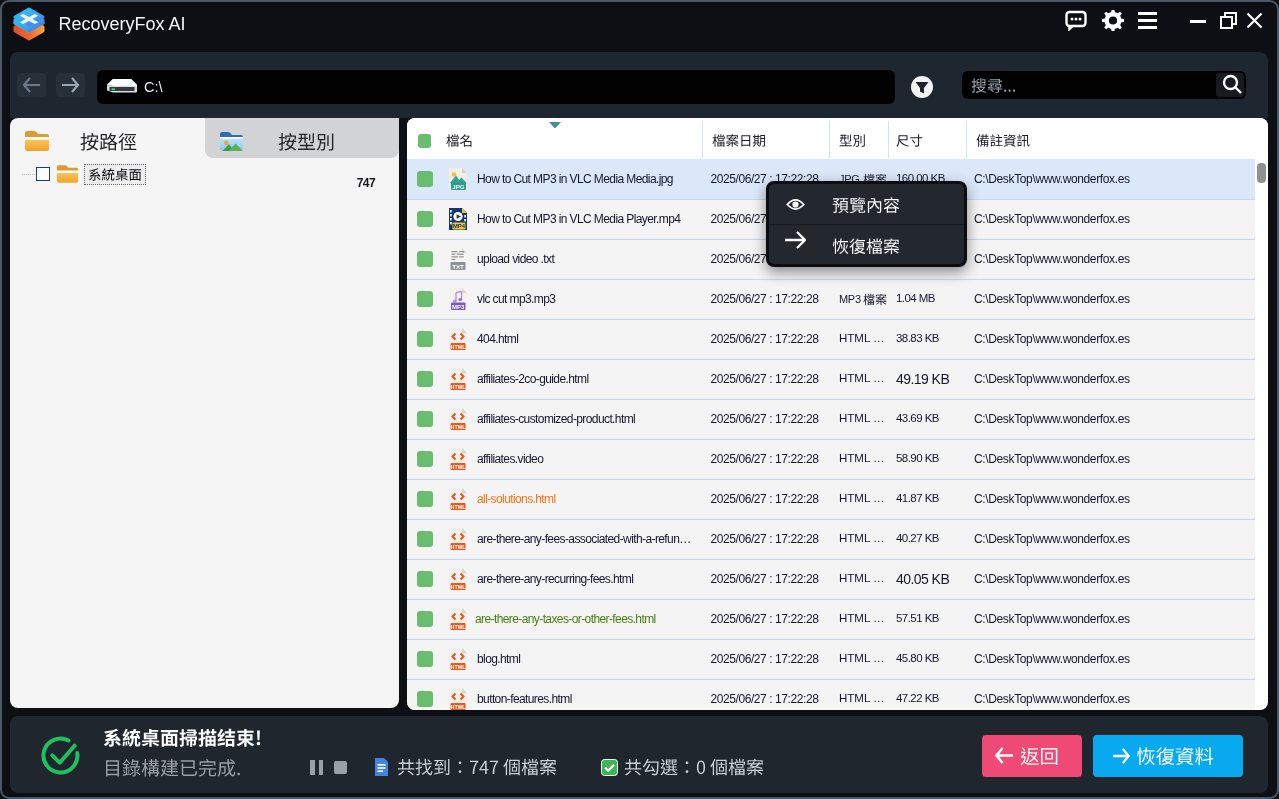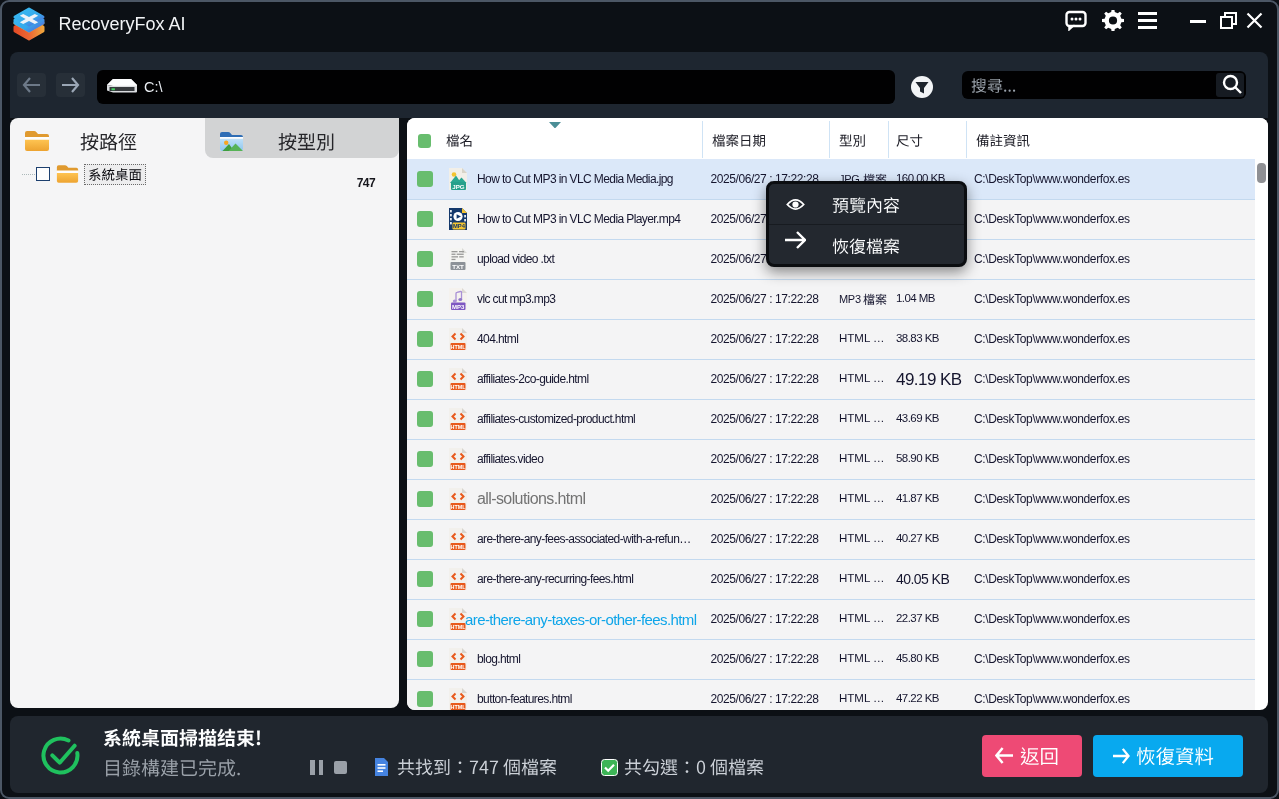--- a/index.html
+++ b/index.html
@@ -264,21 +264,21 @@
 <div style="position:absolute;left:41px;top:249px;line-height:0"><svg width="20" height="24" viewBox="0 0 20 24">
 <path d="M1 1 H14 L19 6 V23 H1 Z" fill="#f2f0ec"></path>
           <path d="M14 1 L19 6 H14 Z" fill="#d8d5cf"></path>
 <path d="M7.5 6.5 L4.5 9.5 L7.5 12.5 M12.5 6.5 L15.5 9.5 L12.5 12.5" fill="none" stroke="#e8591c" stroke-width="2"></path>
 <rect x="2.5" y="16" width="15" height="7" rx="1" fill="#e8591c"></rect>
 <text x="10" y="21.7" font-size="5.4" font-weight="bold" fill="#fff" text-anchor="middle" font-family="Liberation Sans">HTML</text>
 </svg></div>
 <div style="position:absolute;top:261.0px;font-size:12px;color:#15152e;font-weight:400;white-space:pre;transform:translateY(-50%);line-height:1;left:70.0px;letter-spacing:-0.6px;">affiliates-2co-guide.html</div>
 <div style="position:absolute;top:261.0px;font-size:12px;color:#15152e;font-weight:400;white-space:pre;transform:translateY(-50%);line-height:1;left:303.5px;letter-spacing:-0.42px;">2025/06/27 : 17:22:28</div>
 <div style="position:absolute;top:261.0px;font-size:11.5px;color:#15152e;font-weight:400;white-space:pre;transform:translateY(-50%);line-height:1;left:432.0px;">HTML …</div>
-<div style="position:absolute;top:261.0px;font-size:17px;color:#15152e;font-weight:400;white-space:pre;transform:translateY(-50%);line-height:1;left:489.0px;letter-spacing:-0.55px;">49.19 KB</div>
+<div style="position:absolute;top:261.0px;font-size:14px;color:#15152e;font-weight:400;white-space:pre;transform:translateY(-50%);line-height:1;left:489.0px;letter-spacing:-0.55px;">49.19 KB</div>
 <div style="position:absolute;top:261.0px;font-size:12px;color:#15152e;font-weight:400;white-space:pre;transform:translateY(-50%);line-height:1;left:567.0px;letter-spacing:-0.36px;">C:\DeskTop\www.wonderfox.es</div>
 <div style="position:absolute;left:0px;top:281px;width:848px;height:40px;background:#f4f4f5;border-top:1px solid #c3d9ef;"></div>
 <div style="position:absolute;left:10px;top:293px;width:16px;height:16px;background:#68bd6e;border-radius:3px"></div>
 <div style="position:absolute;left:41px;top:289px;line-height:0"><svg width="20" height="24" viewBox="0 0 20 24">
 <path d="M1 1 H14 L19 6 V23 H1 Z" fill="#f2f0ec"></path>
           <path d="M14 1 L19 6 H14 Z" fill="#d8d5cf"></path>
 <path d="M7.5 6.5 L4.5 9.5 L7.5 12.5 M12.5 6.5 L15.5 9.5 L12.5 12.5" fill="none" stroke="#e8591c" stroke-width="2"></path>
 <rect x="2.5" y="16" width="15" height="7" rx="1" fill="#e8591c"></rect>
 <text x="10" y="21.7" font-size="5.4" font-weight="bold" fill="#fff" text-anchor="middle" font-family="Liberation Sans">HTML</text>
 </svg></div>
@@ -303,21 +303,21 @@
 <div style="position:absolute;top:341.0px;font-size:12px;color:#15152e;font-weight:400;white-space:pre;transform:translateY(-50%);line-height:1;left:567.0px;letter-spacing:-0.36px;">C:\DeskTop\www.wonderfox.es</div>
 <div style="position:absolute;left:0px;top:361px;width:848px;height:40px;background:#f4f4f5;border-top:1px solid #c3d9ef;"></div>
 <div style="position:absolute;left:10px;top:373px;width:16px;height:16px;background:#68bd6e;border-radius:3px"></div>
 <div style="position:absolute;left:41px;top:369px;line-height:0"><svg width="20" height="24" viewBox="0 0 20 24">
 <path d="M1 1 H14 L19 6 V23 H1 Z" fill="#f2f0ec"></path>
           <path d="M14 1 L19 6 H14 Z" fill="#d8d5cf"></path>
 <path d="M7.5 6.5 L4.5 9.5 L7.5 12.5 M12.5 6.5 L15.5 9.5 L12.5 12.5" fill="none" stroke="#e8591c" stroke-width="2"></path>
 <rect x="2.5" y="16" width="15" height="7" rx="1" fill="#e8591c"></rect>
 <text x="10" y="21.7" font-size="5.4" font-weight="bold" fill="#fff" text-anchor="middle" font-family="Liberation Sans">HTML</text>
 </svg></div>
-<div style="position:absolute;top:381.0px;font-size:16px;color:#737373;font-weight:400;white-space:pre;transform:translateY(-50%);line-height:1;left:70.0px;letter-spacing:-0.6px;">all-solutions.html</div>
+<div style="position:absolute;top:381.0px;font-size:12px;color:#f97316;font-weight:400;white-space:pre;transform:translateY(-50%);line-height:1;left:70.0px;letter-spacing:-0.6px;">all-solutions.html</div>
 <div style="position:absolute;top:381.0px;font-size:12px;color:#15152e;font-weight:400;white-space:pre;transform:translateY(-50%);line-height:1;left:303.5px;letter-spacing:-0.42px;">2025/06/27 : 17:22:28</div>
 <div style="position:absolute;top:381.0px;font-size:11.5px;color:#15152e;font-weight:400;white-space:pre;transform:translateY(-50%);line-height:1;left:432.0px;">HTML …</div>
 <div style="position:absolute;top:381.0px;font-size:11.5px;color:#15152e;font-weight:400;white-space:pre;transform:translateY(-50%);line-height:1;left:489.0px;letter-spacing:-0.55px;">41.87 KB</div>
 <div style="position:absolute;top:381.0px;font-size:12px;color:#15152e;font-weight:400;white-space:pre;transform:translateY(-50%);line-height:1;left:567.0px;letter-spacing:-0.36px;">C:\DeskTop\www.wonderfox.es</div>
 <div style="position:absolute;left:0px;top:401px;width:848px;height:40px;background:#f4f4f5;border-top:1px solid #c3d9ef;"></div>
 <div style="position:absolute;left:10px;top:413px;width:16px;height:16px;background:#68bd6e;border-radius:3px"></div>
 <div style="position:absolute;left:41px;top:409px;line-height:0"><svg width="20" height="24" viewBox="0 0 20 24">
 <path d="M1 1 H14 L19 6 V23 H1 Z" fill="#f2f0ec"></path>
           <path d="M14 1 L19 6 H14 Z" fill="#d8d5cf"></path>
 <path d="M7.5 6.5 L4.5 9.5 L7.5 12.5 M12.5 6.5 L15.5 9.5 L12.5 12.5" fill="none" stroke="#e8591c" stroke-width="2"></path>
@@ -345,24 +345,24 @@
 <div style="position:absolute;top:461.0px;font-size:12px;color:#15152e;font-weight:400;white-space:pre;transform:translateY(-50%);line-height:1;left:567.0px;letter-spacing:-0.36px;">C:\DeskTop\www.wonderfox.es</div>
 <div style="position:absolute;left:0px;top:481px;width:848px;height:40px;background:#f4f4f5;border-top:1px solid #c3d9ef;"></div>
 <div style="position:absolute;left:10px;top:493px;width:16px;height:16px;background:#68bd6e;border-radius:3px"></div>
 <div style="position:absolute;left:41px;top:489px;line-height:0"><svg width="20" height="24" viewBox="0 0 20 24">
 <path d="M1 1 H14 L19 6 V23 H1 Z" fill="#f2f0ec"></path>
           <path d="M14 1 L19 6 H14 Z" fill="#d8d5cf"></path>
 <path d="M7.5 6.5 L4.5 9.5 L7.5 12.5 M12.5 6.5 L15.5 9.5 L12.5 12.5" fill="none" stroke="#e8591c" stroke-width="2"></path>
 <rect x="2.5" y="16" width="15" height="7" rx="1" fill="#e8591c"></rect>
 <text x="10" y="21.7" font-size="5.4" font-weight="bold" fill="#fff" text-anchor="middle" font-family="Liberation Sans">HTML</text>
 </svg></div>
-<div style="position:absolute;top:501.0px;font-size:15px;color:#0ea5e9;font-weight:400;white-space:pre;transform:translateY(-50%);line-height:1;left:58px;letter-spacing:-0.6px;">are-there-any-taxes-or-other-fees.html</div>
+<div style="position:absolute;top:501.0px;font-size:12px;color:#4d7c0f;font-weight:400;white-space:pre;transform:translateY(-50%);line-height:1;left:68px;letter-spacing:-0.6px;">are-there-any-taxes-or-other-fees.html</div>
 <div style="position:absolute;top:501.0px;font-size:12px;color:#15152e;font-weight:400;white-space:pre;transform:translateY(-50%);line-height:1;left:303.5px;letter-spacing:-0.42px;">2025/06/27 : 17:22:28</div>
 <div style="position:absolute;top:501.0px;font-size:11.5px;color:#15152e;font-weight:400;white-space:pre;transform:translateY(-50%);line-height:1;left:432.0px;">HTML …</div>
-<div style="position:absolute;top:501.0px;font-size:11.5px;color:#15152e;font-weight:400;white-space:pre;transform:translateY(-50%);line-height:1;left:489.0px;letter-spacing:-0.55px;">22.37 KB</div>
+<div style="position:absolute;top:501.0px;font-size:11.5px;color:#15152e;font-weight:400;white-space:pre;transform:translateY(-50%);line-height:1;left:489.0px;letter-spacing:-0.55px;">57.51 KB</div>
 <div style="position:absolute;top:501.0px;font-size:12px;color:#15152e;font-weight:400;white-space:pre;transform:translateY(-50%);line-height:1;left:567.0px;letter-spacing:-0.36px;">C:\DeskTop\www.wonderfox.es</div>
 <div style="position:absolute;left:0px;top:521px;width:848px;height:40px;background:#f4f4f5;border-top:1px solid #c3d9ef;"></div>
 <div style="position:absolute;left:10px;top:533px;width:16px;height:16px;background:#68bd6e;border-radius:3px"></div>
 <div style="position:absolute;left:41px;top:529px;line-height:0"><svg width="20" height="24" viewBox="0 0 20 24">
 <path d="M1 1 H14 L19 6 V23 H1 Z" fill="#f2f0ec"></path>
           <path d="M14 1 L19 6 H14 Z" fill="#d8d5cf"></path>
 <path d="M7.5 6.5 L4.5 9.5 L7.5 12.5 M12.5 6.5 L15.5 9.5 L12.5 12.5" fill="none" stroke="#e8591c" stroke-width="2"></path>
 <rect x="2.5" y="16" width="15" height="7" rx="1" fill="#e8591c"></rect>
 <text x="10" y="21.7" font-size="5.4" font-weight="bold" fill="#fff" text-anchor="middle" font-family="Liberation Sans">HTML</text>
 </svg></div>

